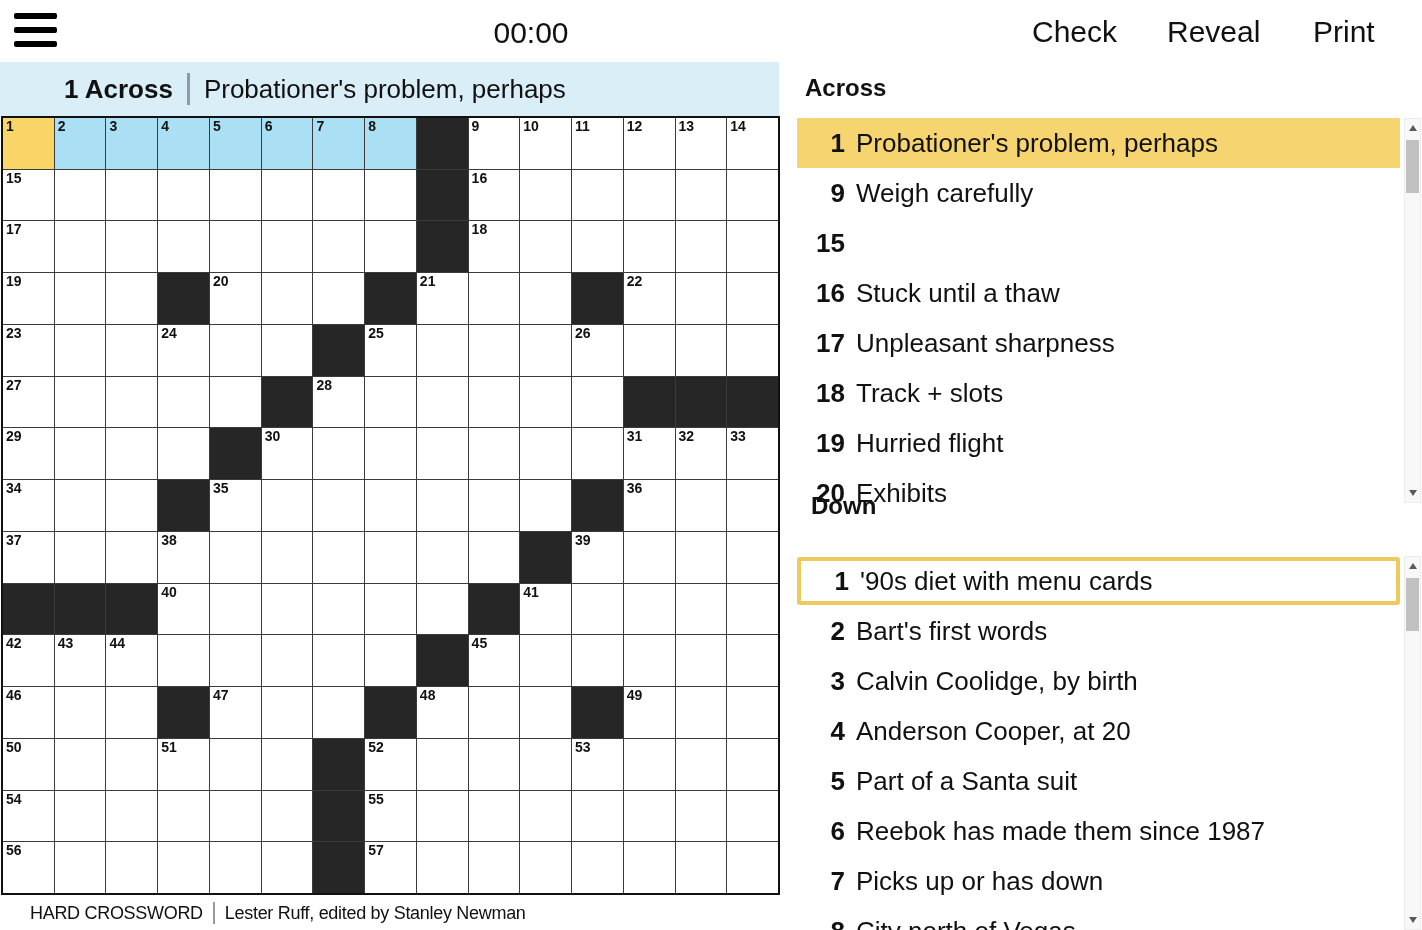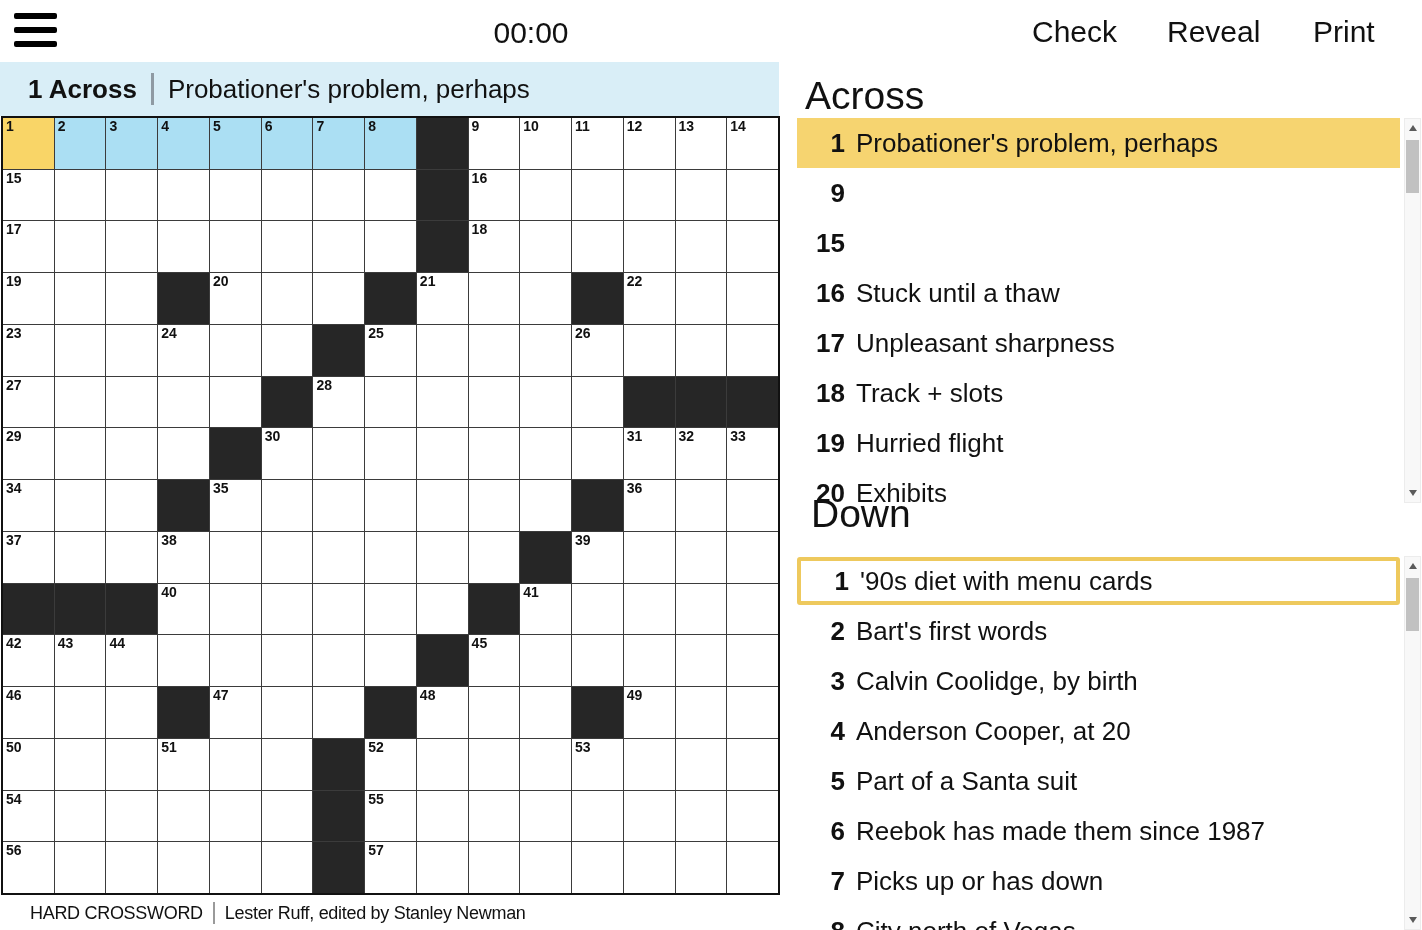--- a/index.html
+++ b/index.html
@@ -20,21 +20,21 @@
   #hamburger .bar{height:6px;background:#000;border-radius:2px;margin-bottom:8px;}
   #timer{left:456px;top:16px;width:150px;text-align:center;font-size:30px;}
   .topbtn{top:15px;font-size:30px;background:none;border:none;cursor:pointer;
     font-family:"Liberation Sans",sans-serif;color:#111;margin-left:28px;}
   #btn-check{left:1004px;}
   #btn-reveal{left:1139px;}
   #btn-print{left:1285px;}
 
   
   #clue-bar{left:0;top:62px;width:779px;height:54px;background:var(--c-cluebar-bg);
-    display:flex;align-items:center;padding-left:28px;font-size:26px;}
+    display:flex;align-items:center;padding-left:64px;font-size:26px;}
   #clue-bar .num{font-weight:bold;white-space:nowrap;}
   #clue-bar .sep{width:3px;height:32px;background:#8f9aa3;margin:0 14px;flex:none;}
   #clue-bar .txt{white-space:nowrap;}
 
   
   #grid{left:1px;top:116px;width:779px;height:779px;border:2px solid #111;
     background:#3b3b3b;display:grid;
     grid-template-columns:repeat(15,1fr);grid-template-rows:repeat(15,1fr);gap:1px;}
   .cell{background:#fff;position:relative;}
   .cell.black{background:var(--c-black);}
@@ -42,21 +42,21 @@
   .cell.hl{background:var(--c-hl);}
   .cell .num{position:absolute;top:0;left:3px;font-size:14px;line-height:17px;
     font-weight:600;color:#111;}
 
   
   #footer{left:30px;top:902px;display:flex;align-items:center;font-size:18px;
     letter-spacing:-0.3px;white-space:nowrap;}
   #footer .sep{width:2px;height:22px;background:#9a9a9a;margin:0 10px;}
 
   
-  .panel-heading{left:805px;font-size:39px;font-weight:normal;}
+  .panel-heading{left:805px;font-size:24px;font-weight:bold;}
   #across-heading{top:74px;}
   #down-heading{top:492px;margin-left:6px;}
   .clue-list{left:797px;width:603px;overflow:hidden;}
   #across-list{top:118px;height:385px;}
   #down-list{top:556px;height:374px;}
   .clue{height:50px;display:flex;align-items:center;font-size:26px;cursor:pointer;}
   .clue .cnum{width:48px;text-align:right;font-weight:bold;flex:none;}
   .clue .ctext{margin-left:11px;white-space:nowrap;}
   .clue.active{background:var(--c-active-bg);}
   .clue.crossing{border:4px solid var(--c-cross-border);border-radius:3px;
@@ -445,20 +445,21 @@
 </div>
 
 <div class="abs panel-heading" id="across-heading">Across</div>
 <div class="abs clue-list" id="across-list">
     <div class="clue active">
       <span class="cnum">1</span>
       <span class="ctext">Probationer's problem, perhaps</span>
     </div>
     <div class="clue">
       <span class="cnum">9</span>
+      <span class="ctext">Weigh carefully</span>
     </div>
     <div class="clue">
       <span class="cnum">15</span>
     </div>
     <div class="clue">
       <span class="cnum">16</span>
       <span class="ctext">Stuck until a thaw</span>
     </div>
     <div class="clue">
       <span class="cnum">17</span>

